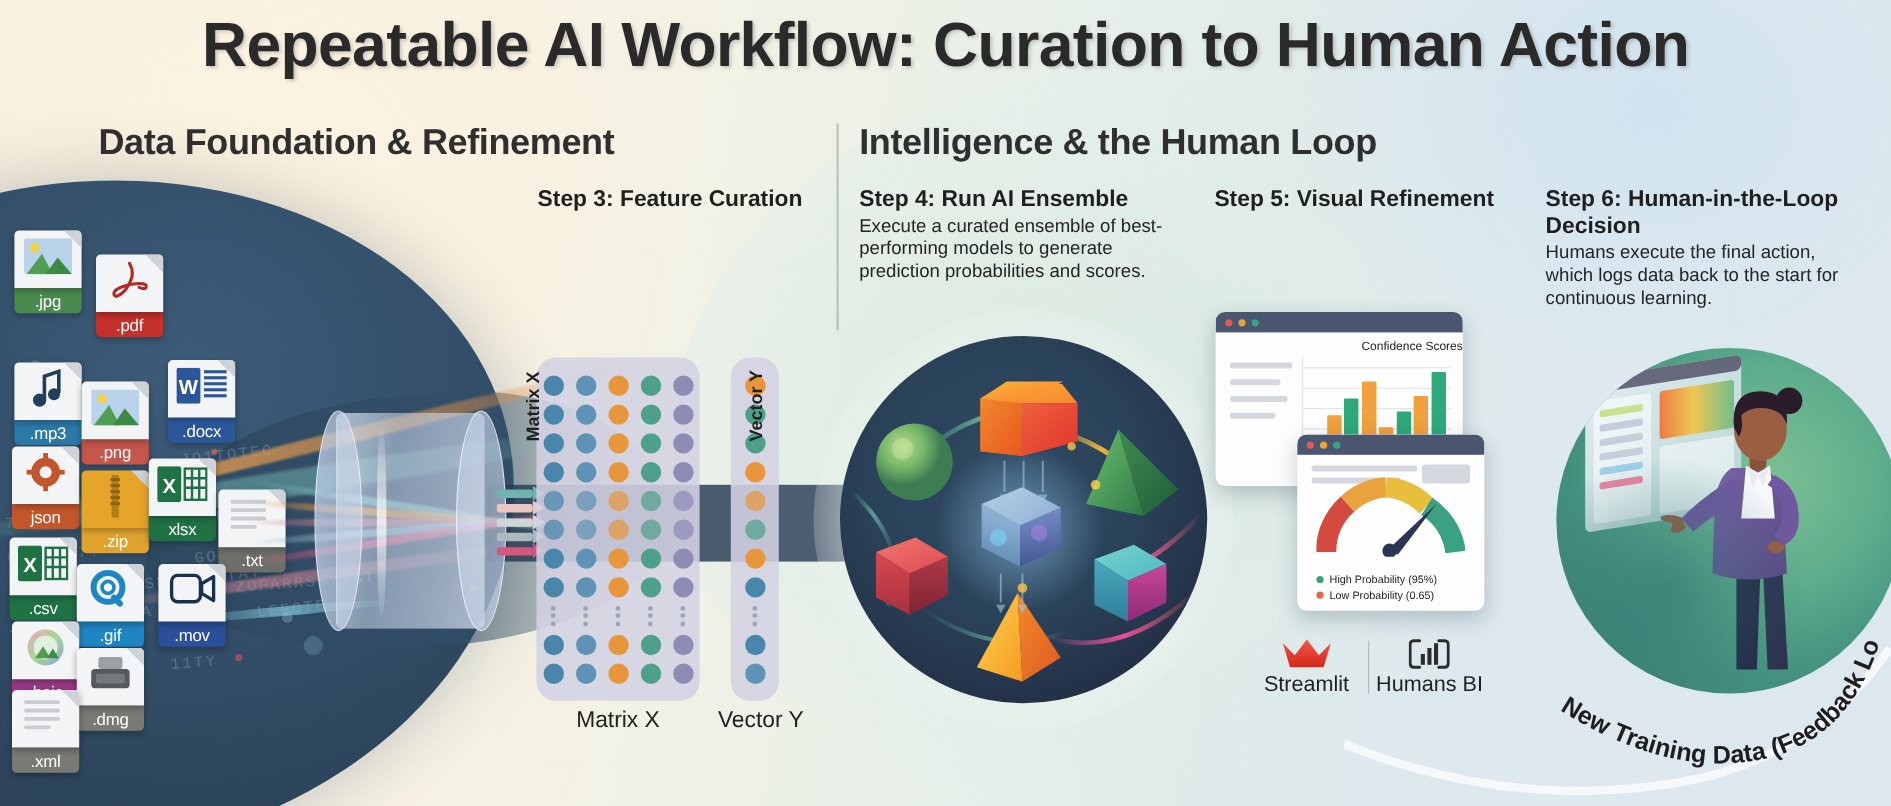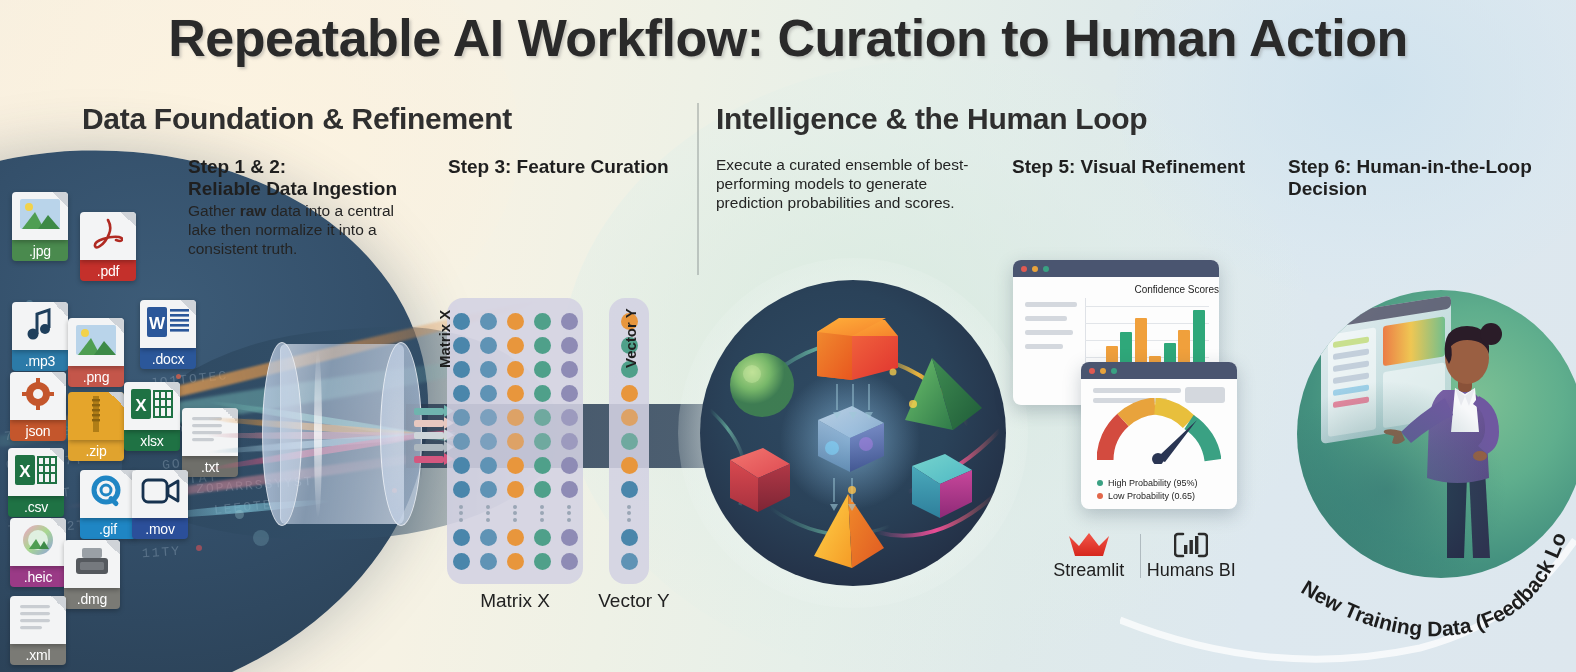--- a/index.html
+++ b/index.html
@@ -455,21 +455,21 @@
                 <rect x="23" y="2" width="18" height="26"></rect>
                 <line x1="23" y1="10" x2="41" y2="10"></line>
                 <line x1="23" y1="18" x2="41" y2="18"></line>
                 <line x1="29" y1="2" x2="29" y2="28"></line>
                 <line x1="35" y1="2" x2="35" y2="28"></line>
               </g>
             </svg></div>
         </div>
         <div class="tag" style="background:#1f7244">.csv</div>
       </div>
-      <div class="ficon" style="left: 80px; top: 470px; border-radius: 21px;">
+      <div class="ficon" style="left: 64px; top: 470px; border-radius: 21px;">
         <div class="page" style="">
           <div class="fold"></div>
           <div style="position:absolute;left:50%;top:50%;transform:translate(-50%,-50%);"><svg width="34" height="34" viewBox="0 0 34 34">
               <circle cx="15" cy="15" r="12" fill="none" stroke="#1f86c4" stroke-width="5"></circle>
               <circle cx="15" cy="15" r="5" fill="none" stroke="#1f86c4" stroke-width="3"></circle>
               <rect x="20" y="20" width="12" height="5" rx="2.5" transform="rotate(45 20 20)" fill="#1f86c4"></rect>
             </svg></div>
         </div>
         <div class="tag" style="background:#1f86c4">.gif</div>
       </div>
@@ -506,21 +506,21 @@
         <div class="page" style="">
           <div class="fold"></div>
           <div style="position:absolute;left:50%;top:50%;transform:translate(-50%,-50%);"><svg width="36" height="32" viewBox="0 0 36 32">
               <rect x="8" y="2" width="20" height="10" rx="2" fill="#9aa0a6"></rect>
               <rect x="2" y="12" width="32" height="16" rx="3" fill="#55595e"></rect>
               <rect x="6" y="16" width="24" height="8" rx="1.5" fill="#75797e"></rect>
             </svg></div>
         </div>
         <div class="tag" style="background:#7a7a75">.dmg</div>
       </div>
-      <div class="ficon" style="left: 10px; top: 596px;">
+      <div class="ficon" style="left: 10px; top: 575px;">
         <div class="page" style="">
           <div class="fold"></div>
           <div style="position:absolute;left:50%;top:50%;transform:translate(-50%,-50%);"><svg width="36" height="30" viewBox="0 0 36 30">
               <g fill="#c9cdd2">
                 <rect y="2" width="30" height="3.2" rx="1.6"></rect>
                 <rect y="9" width="30" height="3.2" rx="1.6"></rect>
                 <rect y="16" width="30" height="3.2" rx="1.6"></rect>
                 <rect y="23" width="22" height="3.2" rx="1.6"></rect>
               </g>
             </svg></div>
@@ -528,45 +528,40 @@
         <div class="tag" style="background:#7a7a75">.xml</div>
       </div>
     </div>
 
   <div id="title">Repeatable AI Workflow: Curation to Human Action</div>
 
   <div class="sec-head" id="sec-left">Data Foundation &amp; Refinement</div>
   <div id="sec-divider"></div>
   <div class="sec-head" id="sec-right">Intelligence &amp; the Human Loop</div>
 
-  <div class="step" id="step12">
-    <h3>
-      <span>Step 1 &amp; 2:</span><br>
-      <span>Reliable Data Ingestion</span>
-    </h3>
-    <p><span>Gather </span><b>raw</b><span> data into a central lake then normalize it into a consistent truth.</span></p>
-  </div>
 
   <div class="step" id="step3">
     <h3>Step 3: Feature Curation</h3>
   </div>
 
   <div class="step" id="step4">
+    <h3>Step 4: Run AI Ensemble</h3>
     <p>Execute a curated ensemble of best-performing models to generate prediction probabilities and scores.</p>
   </div>
 
   <div class="step" id="step5">
     <h3>Step 5: Visual Refinement</h3>
   </div>
 
   <div class="step" id="step6">
     <h3>
       <span>Step 6: Human-in-the-Loop</span><br>
       <span>Decision</span>
     </h3>
+    <p>Humans execute the final action, which logs data back to the start for continuous learning.</p>
   </div>
 
   <div id="band-left-glow"></div>
   <div id="dark-band"></div>
   <div id="band-right-glow"></div>
 
   <div id="funnel">
     <div id="funnel-streams">
         <div class="fstream" style="top: 14px; width: 250px; background: linear-gradient(90deg, rgba(111, 180, 174, 0) 0%, rgba(111, 180, 174, 0.8) 35%, rgba(111, 180, 174, 0.667) 100%); transform: rotate(9deg); filter: blur(0.7px);"></div>
         <div class="fstream" style="top: 31px; width: 250px; background: linear-gradient(90deg, rgba(232, 150, 60, 0) 0%, rgba(232, 150, 60, 0.8) 35%, rgba(232, 150, 60, 0.667) 100%); transform: rotate(4.5deg); filter: blur(0.7px);"></div>

